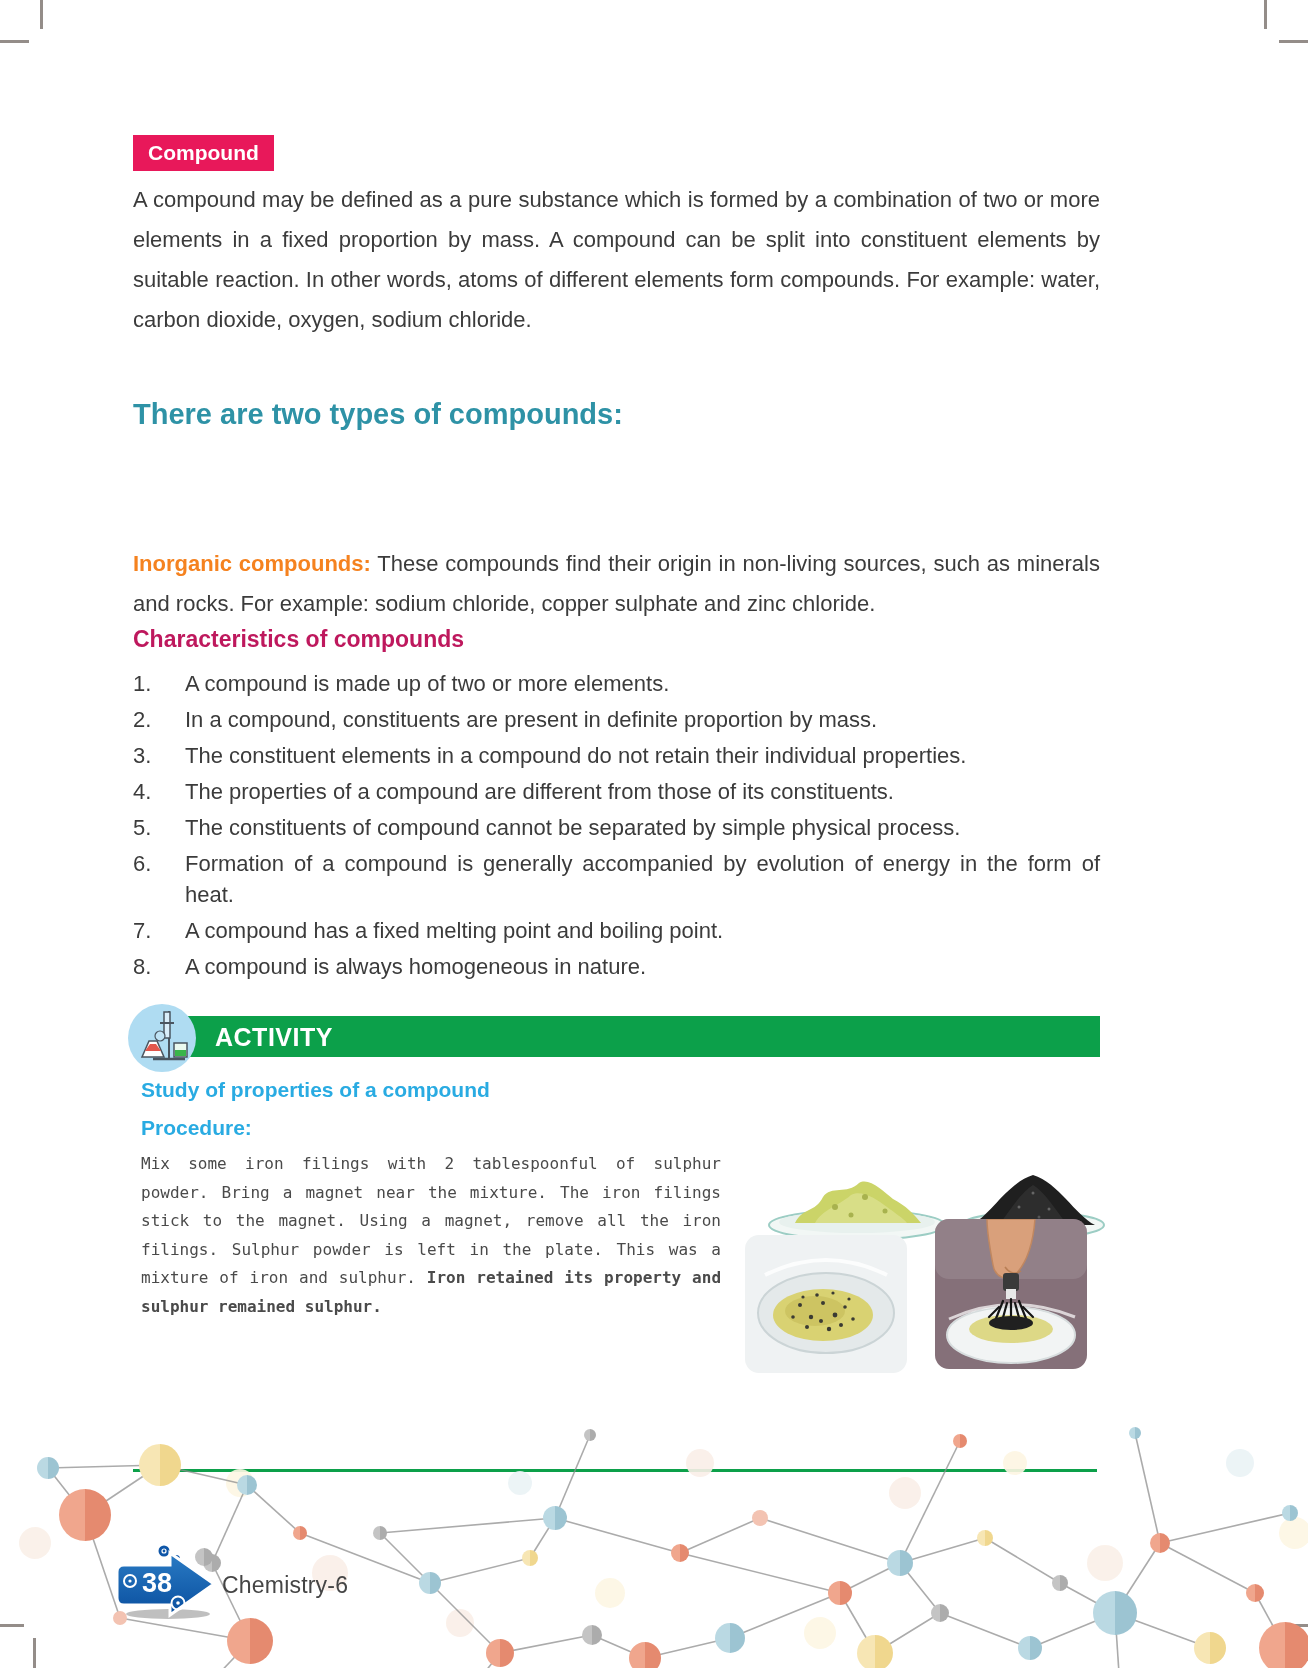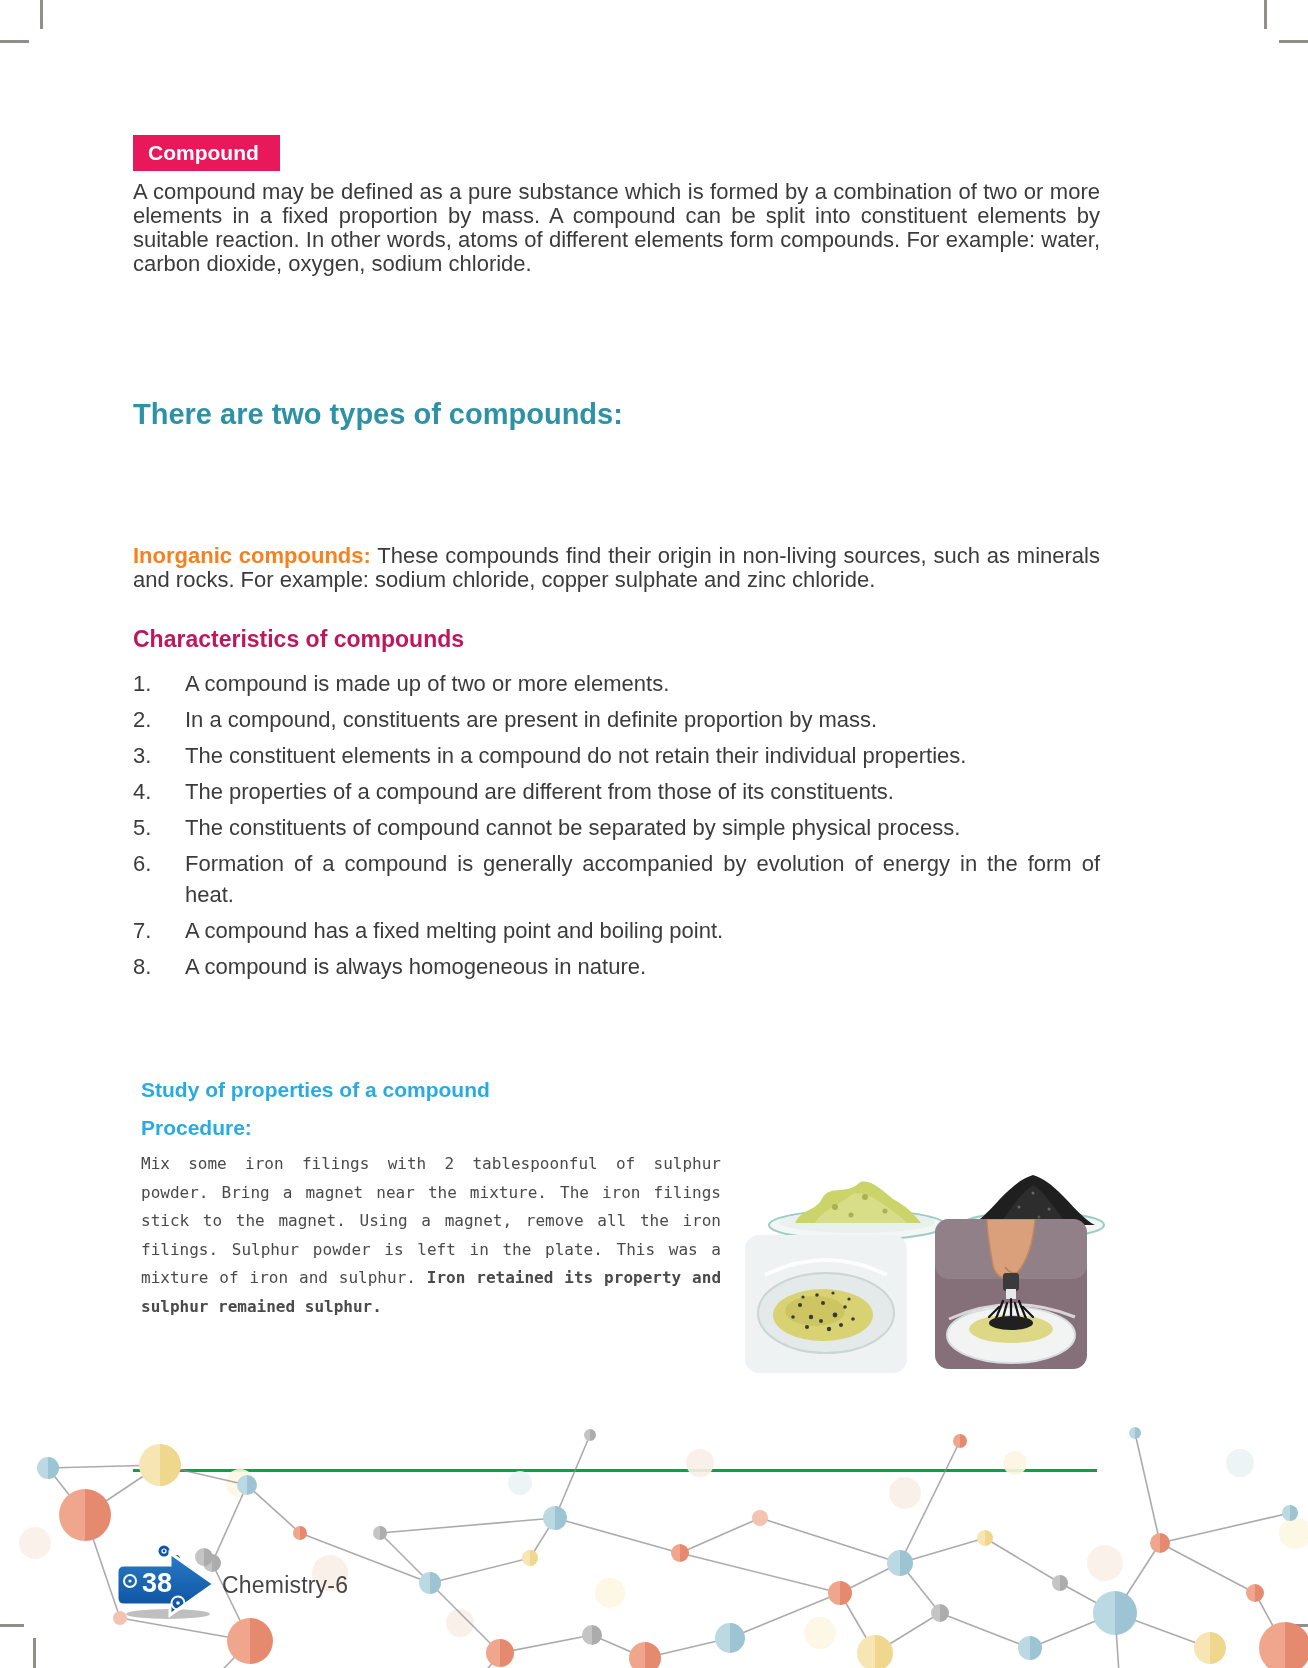--- a/index.html
+++ b/index.html
@@ -4,22 +4,22 @@
 <style>
   html,body{margin:0;padding:0;background:#ffffff;}
   .page{position:relative;width:1308px;height:1668px;background:#ffffff;overflow:hidden;
         font-family:"Liberation Sans",sans-serif;color:#3b3b3b;}
   
   .mark{position:absolute;background:#948d89;}
   
   .content{position:absolute;left:133px;top:0;width:967px;height:100%;}
   .abs{position:absolute;left:0;}
   .badge{display:inline-block;background:#e8185a;color:#fff;font-weight:bold;
-         font-size:21px;padding:7px 21px 8px 15px;line-height:1;}
-  .bodytext{font-size:22px;line-height:24px;text-align:justify;margin:0;color:#3b3b3b;}
+         font-size:21px;padding:7px 15px 8px 15px;line-height:1;}
+  .bodytext{font-size:22px;line-height:40px;text-align:justify;margin:0;color:#3b3b3b;}
   .lead-orange{color:#f5821f;font-weight:bold;}
   .h-teal{color:#2e92a6;font-weight:bold;font-size:29px;margin:0;}
   .h-green{color:#be185d;font-weight:bold;font-size:23px;margin:0;}
   .h-cyan{color:#29abe2;font-weight:bold;font-size:21px;margin:0;}
   .char-list{width:100%;}
   .char-item{display:flex;margin-bottom:5px;font-size:22px;line-height:31px;}
   .char-item .num{width:52px;flex:0 0 52px;}
   .char-item .txt{flex:1;text-align:justify;}
   
   .activity-banner{position:absolute;left:0;top:1003px;width:967px;height:70px;}
@@ -93,20 +93,37 @@
       <div class="char-item">
         <span class="num">7.</span>
         <span class="txt">A compound has a fixed melting point and boiling point.</span>
         </div>
       <div class="char-item">
         <span class="num">8.</span>
         <span class="txt">A compound is always homogeneous in nature.</span>
         </div>
     </div>
 
+    <div class="activity-banner">
+      <div class="activity-bar">
+        <span>ACTIVITY</span>
+      </div>
+      <svg class="activity-circle" viewBox="0 0 70 70">
+        <circle cx="35" cy="35" r="34" fill="#afdcf2"></circle>
+        <line x1="42" y1="8" x2="42" y2="56" stroke="#4a5560" stroke-width="2"></line>
+        <line x1="26" y1="56" x2="58" y2="56" stroke="#4a5560" stroke-width="2.5"></line>
+        <rect x="37" y="9" width="6" height="26" fill="#d9eefa" stroke="#4a5560" stroke-width="1.5"></rect>
+        <line x1="33" y1="20" x2="47" y2="20" stroke="#4a5560" stroke-width="2"></line>
+        <path d="M22,38 h8 l7,16 h-22 z" fill="#ffffff" stroke="#4a5560" stroke-width="1.5"></path>
+        <path d="M18,48 l5,-7 h6 l5,7 z" fill="#e2574c"></path>
+        <rect x="47" y="40" width="13" height="14" fill="#eafaef" stroke="#4a5560" stroke-width="1.5"></rect>
+        <rect x="48" y="47" width="11" height="6" fill="#39b54a"></rect>
+        <circle cx="33" cy="33" r="5" fill="#bfe3f5" stroke="#4a5560" stroke-width="1.2"></circle>
+      </svg>
+    </div>
 
     <h4 class="h-cyan abs" style="top:1078px;left:8px;">Study of properties of a compound</h4>
 
     <h4 class="h-cyan abs" style="top:1116px;left:8px;">Procedure:</h4>
 
     <div class="proc-row">
       <div class="proc-text"><span>Mix some iron filings with 2 tablespoonful of sulphur powder. Bring a magnet near the mixture. The iron filings stick to the magnet. Using a magnet, remove all the iron filings. Sulphur powder is left in the plate. This was a mixture of iron and sulphur.</span>
         <b>Iron retained its property and sulphur remained sulphur.</b></div>
 
       <div class="photos">

